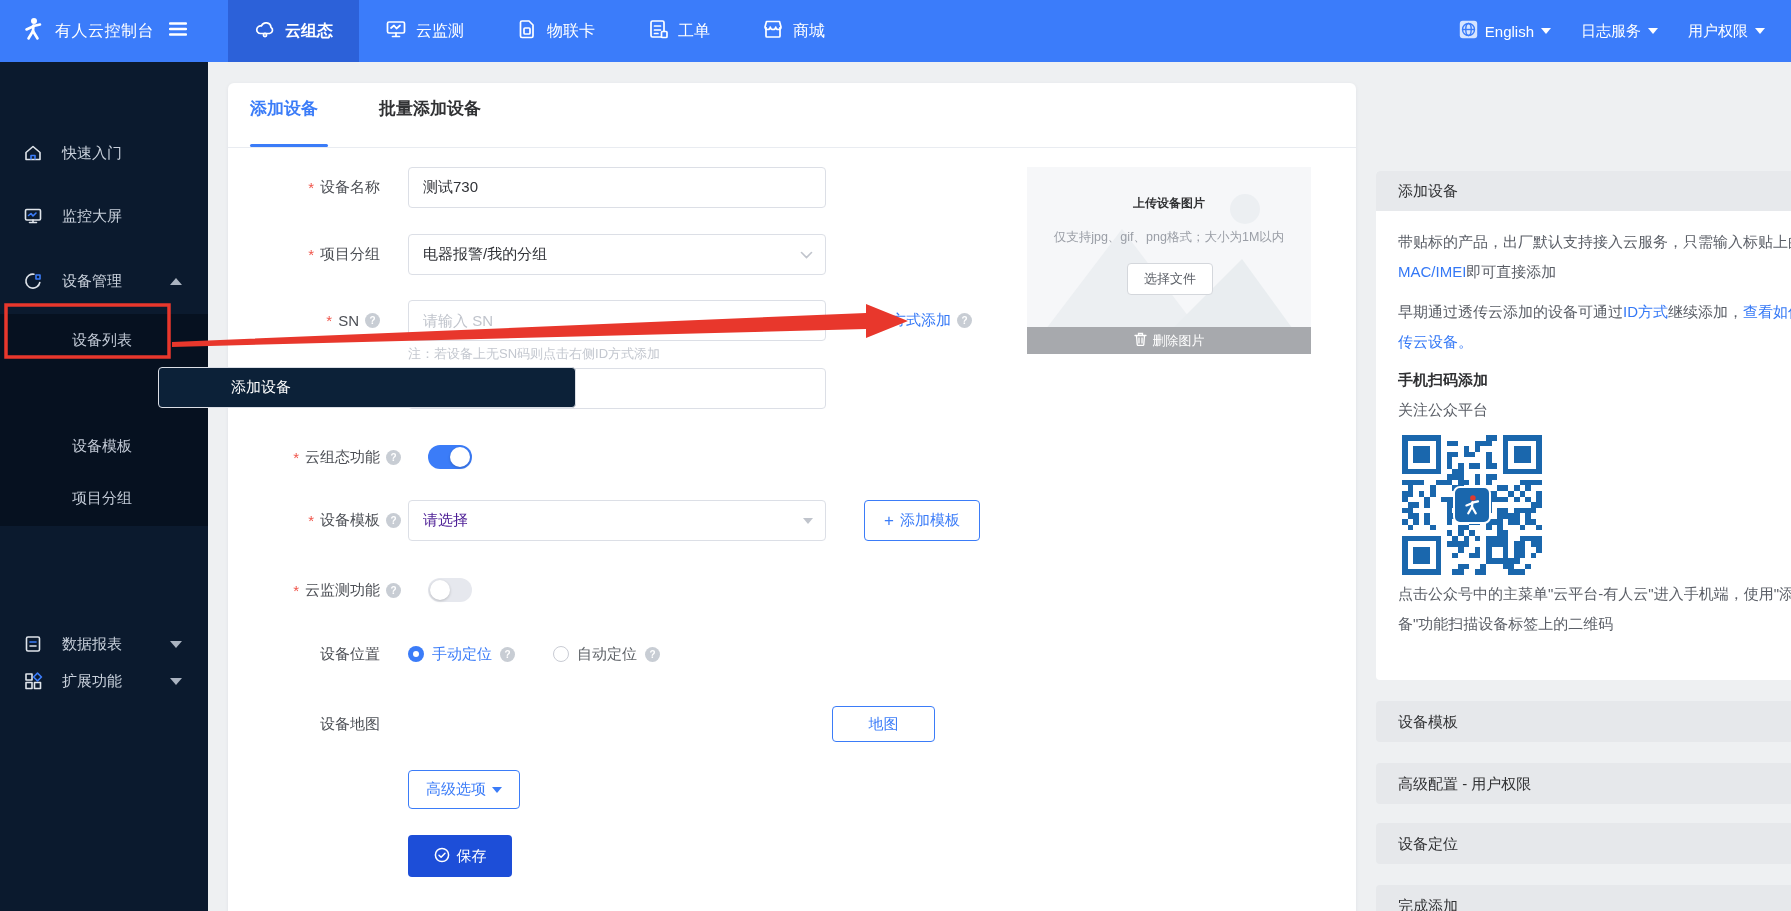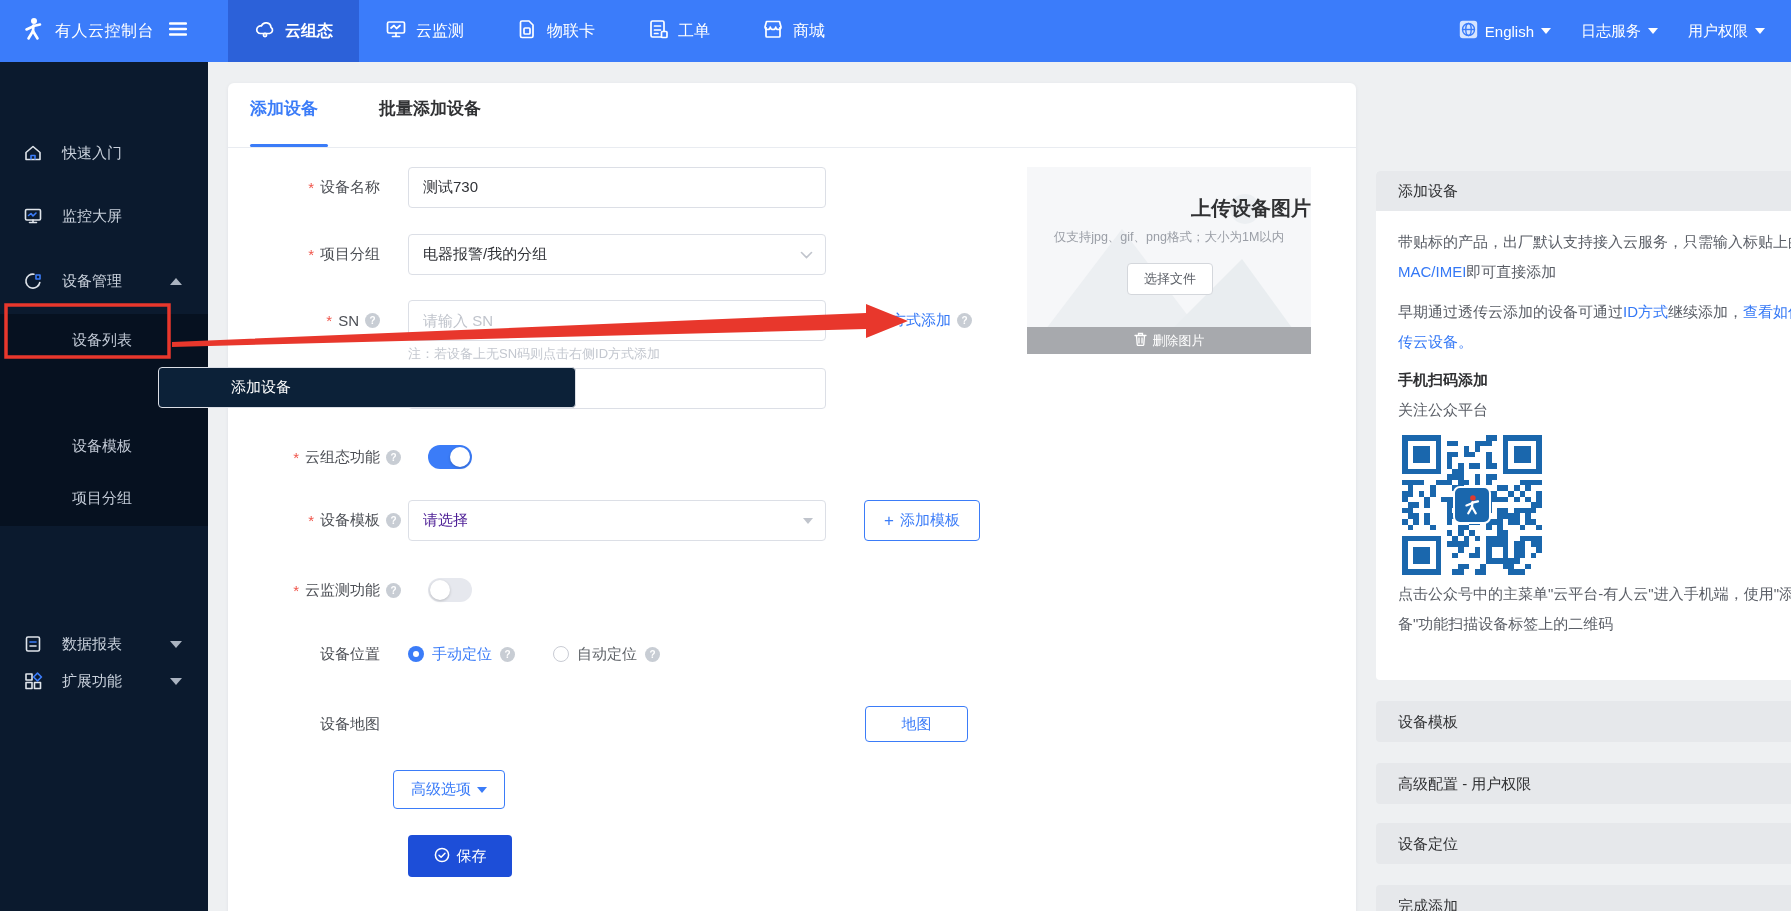--- a/index.html
+++ b/index.html
@@ -58,21 +58,21 @@
   .btn-outline{border:1px solid #3b7cf8;color:#3b7cf8;background:#fff;border-radius:4px;font-size:15px;display:flex;align-items:center;justify-content:center;gap:6px;position:absolute;cursor:pointer;box-sizing:border-box;white-space:nowrap;}
   .radio-row{display:flex;align-items:center;position:absolute;left:158px;top:0;height:20px;gap:8px;}
   .radio{width:16px;height:16px;border-radius:50%;box-sizing:border-box;flex:0 0 16px;cursor:pointer;}
   .radio.on{background:#3b7cf8;position:relative;}
   .radio.on::after{content:"";position:absolute;left:5px;top:5px;width:6px;height:6px;border-radius:50%;background:#fff;}
   .radio.off{background:#fff;border:1px solid #c9ccd4;}
   .rlabel-on{color:#3b7cf8;font-size:15px;} .rlabel-off{color:#5f6368;font-size:15px;}
   .save-btn{position:absolute;left:158px;top:752px;width:104px;height:42px;background:#1d4ed8;color:#fff;border:none;border-radius:4px;font-size:15px;display:flex;align-items:center;justify-content:center;gap:7px;cursor:pointer;font-family:inherit;}
   
   .upload{position:absolute;left:799px;top:84px;width:284px;height:187px;background:#f6f7f9;overflow:hidden;}
-  .up-title{position:absolute;top:28px;width:100%;text-align:right;font-size:20px;font-weight:bold;color:#303133;}
+  .up-title{position:absolute;top:28px;width:100%;text-align:center;font-size:12px;font-weight:bold;color:#303133;}
   .up-hint{position:absolute;top:62px;width:100%;text-align:center;font-size:12.5px;color:#9a9ea6;}
   .up-choose{position:absolute;left:100px;top:96px;width:84px;height:30px;background:#fff;border:1px solid #d4d7dc;border-radius:4px;color:#5a5e66;font-size:13px;display:flex;align-items:center;justify-content:center;cursor:pointer;}
   .up-del{position:absolute;left:0;right:0;bottom:0;height:27px;background:#a7a9ad;color:#fff;font-size:13px;display:flex;align-items:center;justify-content:center;gap:6px;cursor:pointer;}
   
   .help{position:absolute;left:1168px;top:109px;width:600px;}
   .hsec1{position:absolute;left:0;top:0;width:600px;height:509px;background:#fff;border-radius:4px;overflow:hidden;}
   .hhead{height:40px;background:#e7e9ec;line-height:40px;padding-left:22px;font-size:15px;color:#303133;}
   .hbody{padding:16px 22px;font-size:15px;color:#5a5e66;line-height:30px;}
   .hbody .blue{color:#3478f6;cursor:pointer;}
   .nowrap{white-space:nowrap;overflow:hidden;display:block;}
@@ -359,26 +359,26 @@
         <span class="radio off"></span>
         <span class="rlabel-off">自动定位</span>
         <span class="q">?</span>
       </div>
     </div>
 
     <div class="frow" style="top:623px;height:36px;">
       <div class="lbl" style="height:36px;">
         <span>设备地图</span>
       </div>
-      <button class="btn-outline" style="left:615px;top:0;width:103px;height:36px;">
+      <button class="btn-outline" style="left:582px;top:0;width:103px;height:36px;">
         <span>地图</span>
       </button>
     </div>
 
-    <button class="btn-outline" style="left:158px;top:687px;width:112px;height:39px;margin-left:7px;">
+    <button class="btn-outline" style="left:158px;top:687px;width:112px;height:39px;margin-left:22px;">
       <span>高级选项</span>
       <span style="width:0;height:0;border-left:5px solid transparent;border-right:5px solid transparent;border-top:6px solid #3b7cf8;"></span>
     </button>
 
     <button class="save-btn" style="margin-left:22px;">
       <span>
         <svg width="16" height="16" viewBox="0 0 16 16" fill="none" stroke="#fff" stroke-width="1.5">
           <circle cx="8" cy="8" r="6.6"></circle>
             <path d="M5 8.2 l2.1 2.1 L11 6.2" stroke-linecap="round" stroke-linejoin="round"></path>
         </svg>

